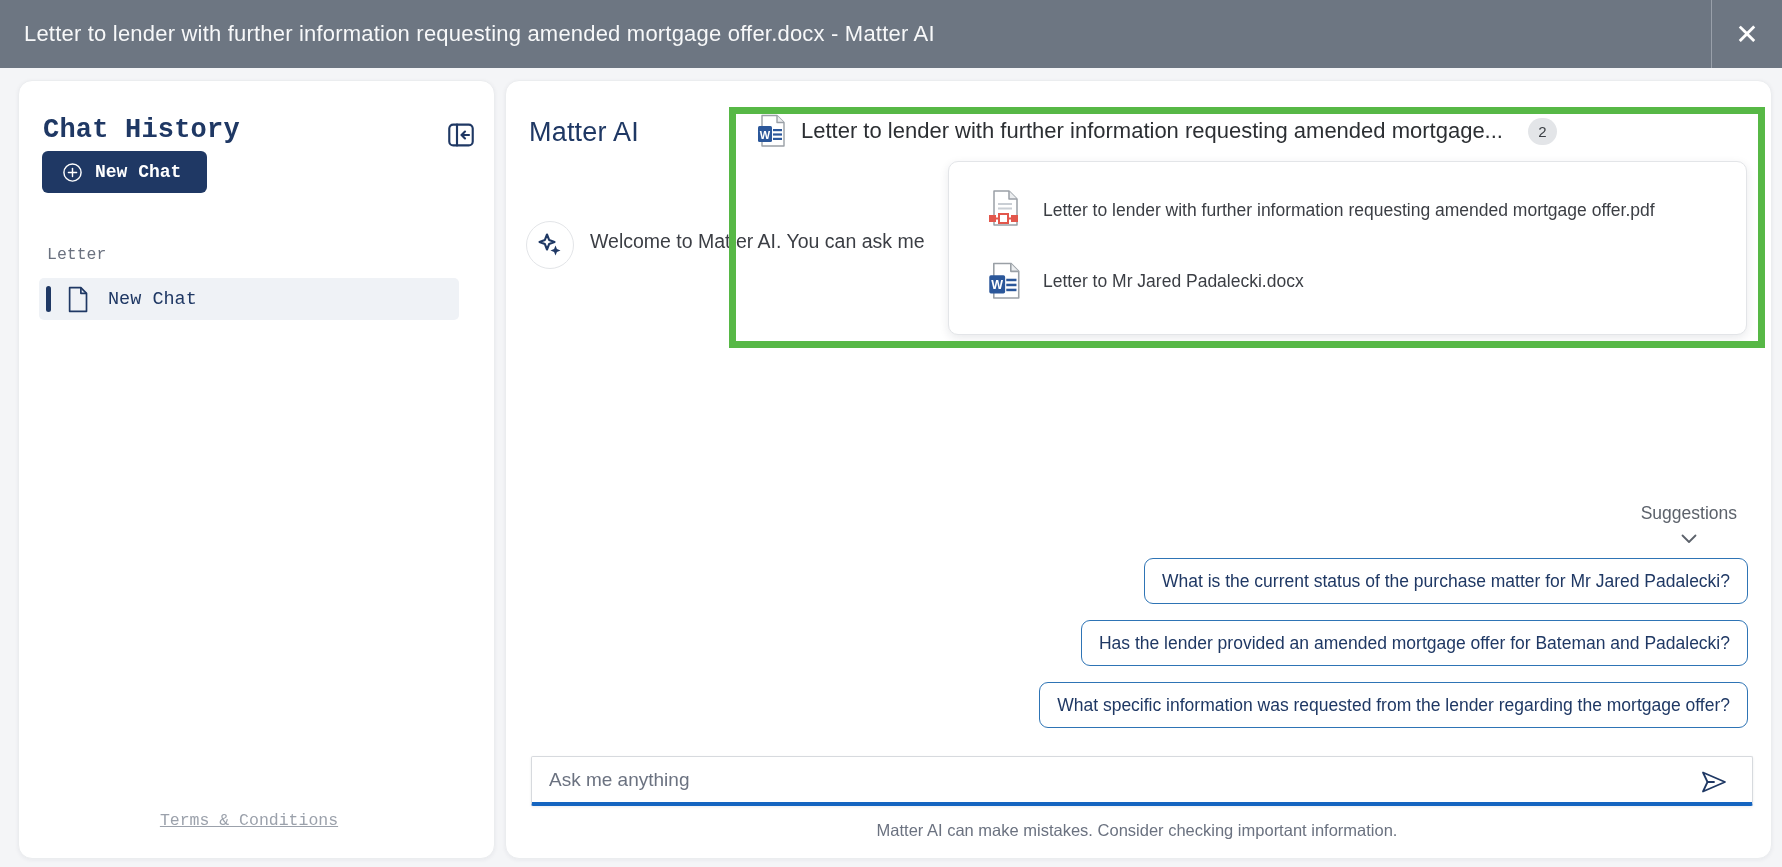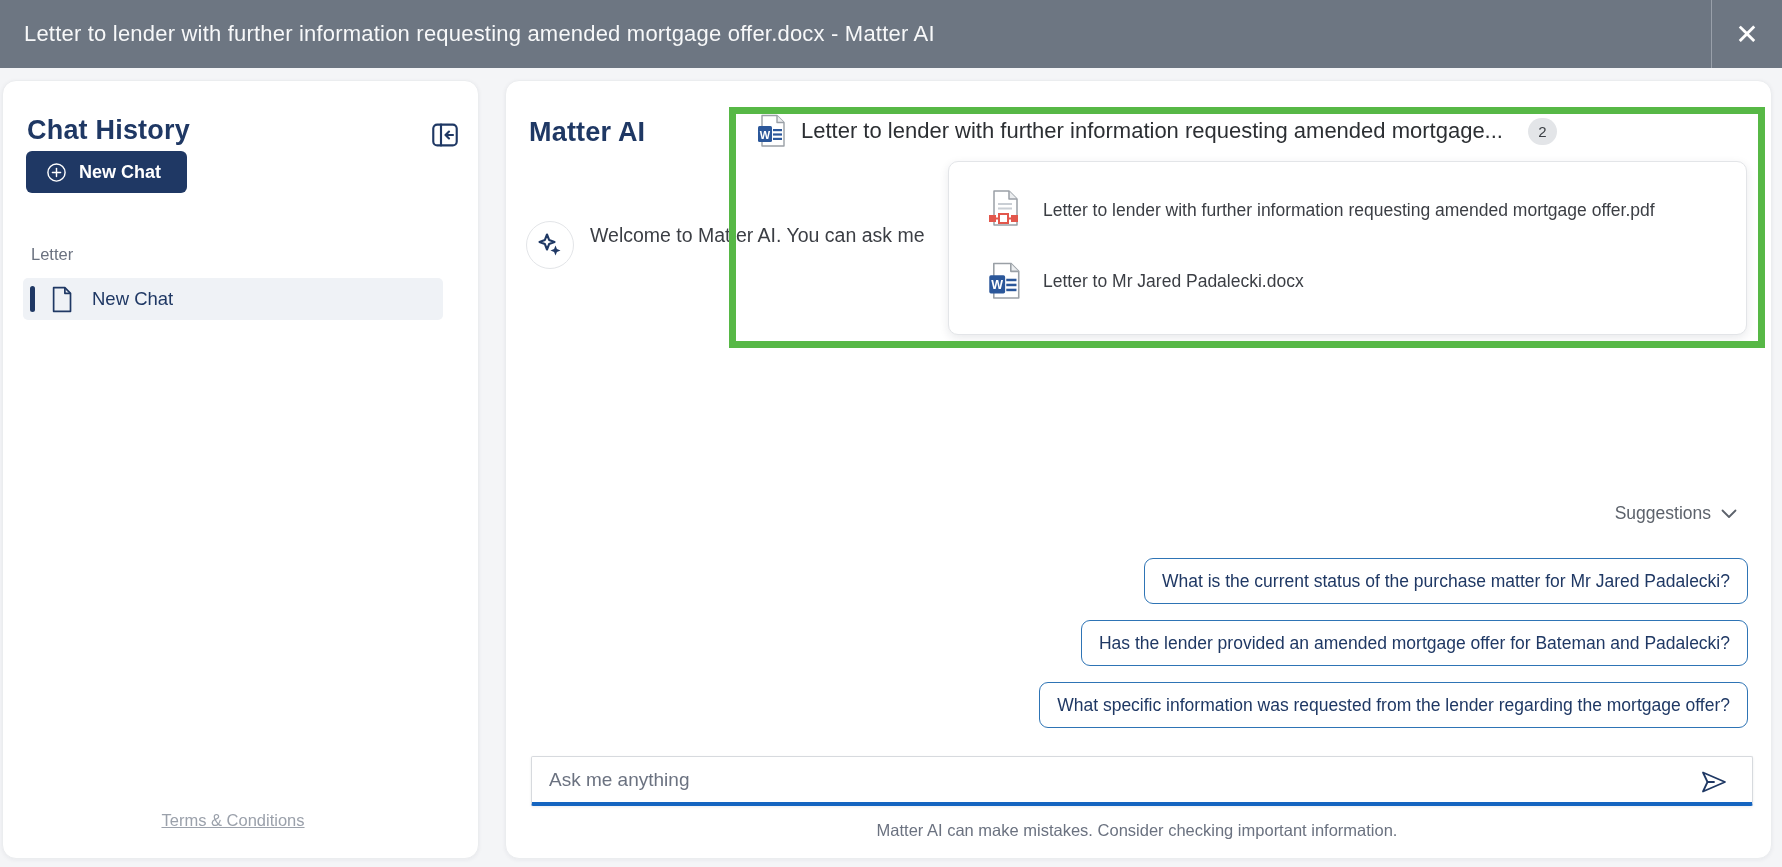--- a/index.html
+++ b/index.html
@@ -24,21 +24,21 @@
   .close-btn{
     position:absolute;right:0;top:0;width:70px;height:68px;
     display:flex;align-items:center;justify-content:center;
     font-size:28px;font-weight:300;color:#ffffff;cursor:pointer;
   }
   
   .card{
     position:absolute;background:#ffffff;border:1px solid #ebedef;
     border-radius:14px;box-shadow:0 1px 4px rgba(30,40,60,.06);
   }
-  .sidebar{left:2px;top:80px;width:475px;height:777px;}
+  .sidebar{left:18px;top:80px;width:475px;height:777px;font-family:Liberation Mono, monospace;}
   .main{left:505px;top:80px;width:1265px;height:777px;}
 
   
   .sidebar-title{
     position:absolute;left:24px;top:34px;
     font-size:27px;font-weight:bold;color:#1f3864;letter-spacing:.2px;
   }
   .collapse-btn{
     position:absolute;left:424px;top:38px;width:36px;height:36px;
     display:flex;align-items:center;justify-content:center;cursor:pointer;
@@ -62,46 +62,46 @@
   .chat-item .doc-ic{margin-left:15px;display:flex;}
   .chat-item .label{margin-left:19px;font-size:18.5px;color:#1f3864;}
   .terms-link{
     position:absolute;left:0;top:730px;width:460px;text-align:center;
     font-size:16.5px;color:#9ba1ab;text-decoration:underline;cursor:pointer;
   }
 
   
   .main-title{
     position:absolute;left:23px;top:36px;
-    font-size:27px;font-weight:bold;color:#1f3864;letter-spacing:.2px;
+    font-size:27px;font-weight:normal;color:#1f3864;letter-spacing:.2px;
   }
   .doc-header{
     position:absolute;left:250px;top:33px;display:flex;align-items:center;
   }
   .doc-header .name{
     margin-left:15px;font-size:22px;color:#2c2f33;white-space:nowrap;
     max-width:880px;overflow:hidden;
   }
   .doc-count-badge{
     margin-left:25px;min-width:29px;height:27px;border-radius:14px;
     background:#e3e5e8;color:#3c4045;font-size:15px;
     display:flex;align-items:center;justify-content:center;cursor:pointer;
   }
   .welcome-row{position:absolute;left:20px;top:140px;display:flex;}
   .ai-avatar{
     width:46px;height:46px;border-radius:50%;border:1px solid #e3e5e8;
     display:flex;align-items:center;justify-content:center;background:#fff;flex:0 0 auto;
   }
   .welcome-text{
-    margin-left:16px;margin-top:0;font-size:19.5px;line-height:29px;color:#3b3e44;
+    margin-left:16px;margin-top:6px;font-size:19.5px;line-height:29px;color:#3b3e44;
     white-space:nowrap;
   }
   .suggestions-label{
     position:absolute;right:34px;top:422px;display:flex;align-items:center;gap:10px;
-    font-size:17.5px;color:#5c626b;cursor:pointer;
+    font-size:17.5px;color:#5c626b;cursor:pointer;flex-direction:column;
   }
   .suggestion-btn{
     position:absolute;right:23px;height:46px;
     display:flex;align-items:center;padding:10px 17px;
     background:#ffffff;border:1.5px solid #2e74b5;border-radius:9px;
     font-size:17.5px;color:#1f3864;font-family:inherit;white-space:nowrap;cursor:pointer;
   }
   .sb-1{top:477px;} .sb-2{top:539px;} .sb-3{top:601px;}
   .ask-input{
     position:absolute;left:25px;top:675px;width:1222px;height:50px;

